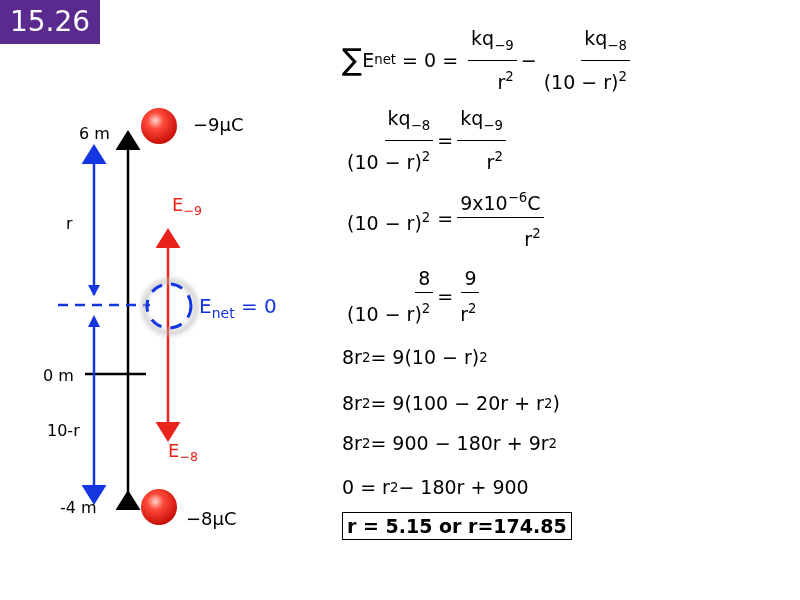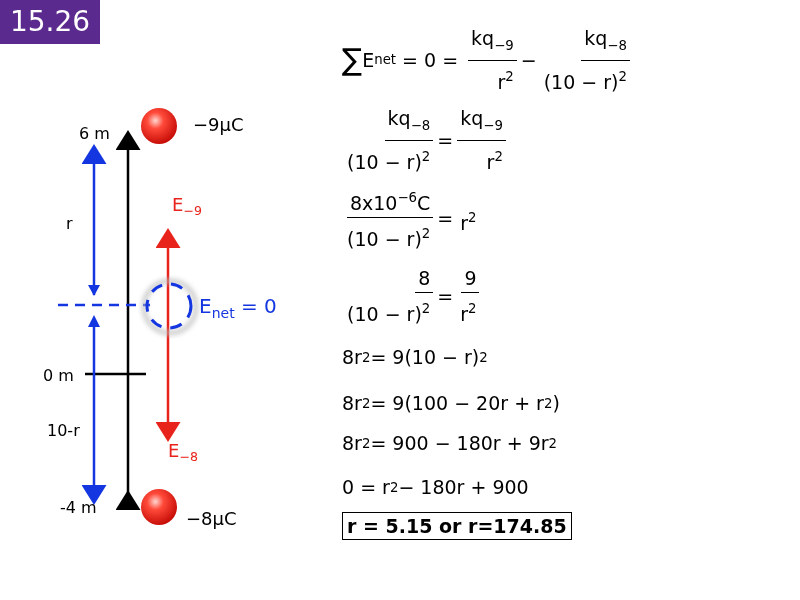--- a/index.html
+++ b/index.html
@@ -106,25 +106,25 @@
     </span>
   <span>=</span>
   <span class="frac">
       <span class="num"><span>kq</span><sub>−9</sub></span>
       <span class="den"><span>r</span><sup>2</sup></span>
     </span>
 </div>
 
 <div class="eq" style="left:340px;top:186px;">
   <span class="frac">
-      <span class="num"><span>8x10</span><sup>−6</sup><span>C</span></span>
       <span class="den"><span>(10 − r)</span><sup>2</sup></span>
     </span>
   <span>=</span>
   <span class="frac">
+      <span class="num"><span>9x10</span><sup>−6</sup><span>C</span></span>
       <span class="den"><span>r</span><sup>2</sup></span>
     </span>
 </div>
 
 <div class="eq" style="left:340px;top:266px;">
   <span class="frac">
       <span class="num">8</span>
       <span class="den"><span>(10 − r)</span><sup>2</sup></span>
     </span>
   <span>=</span>

